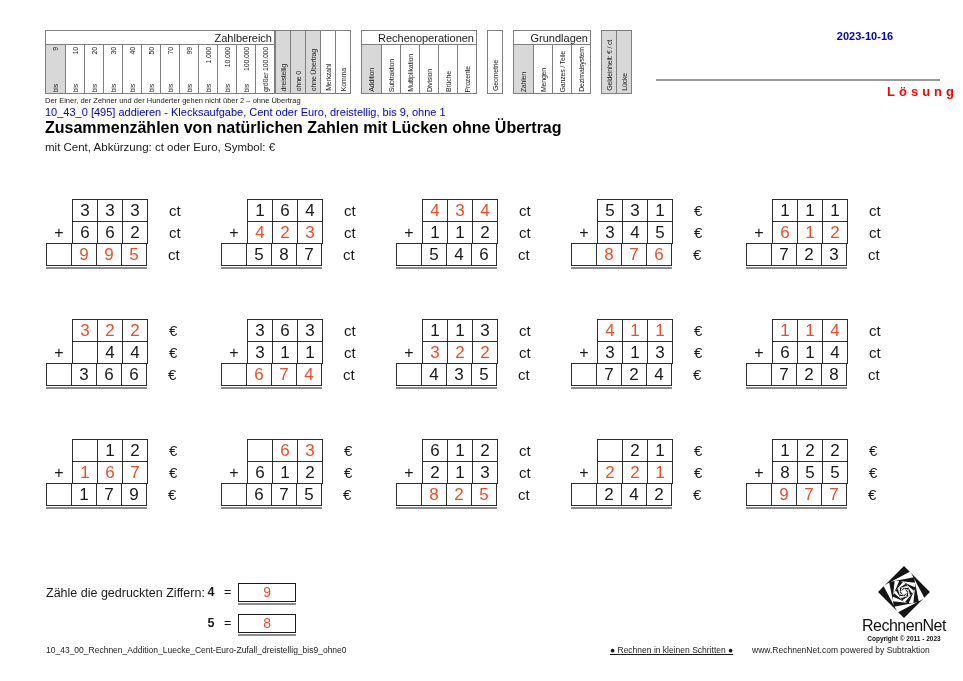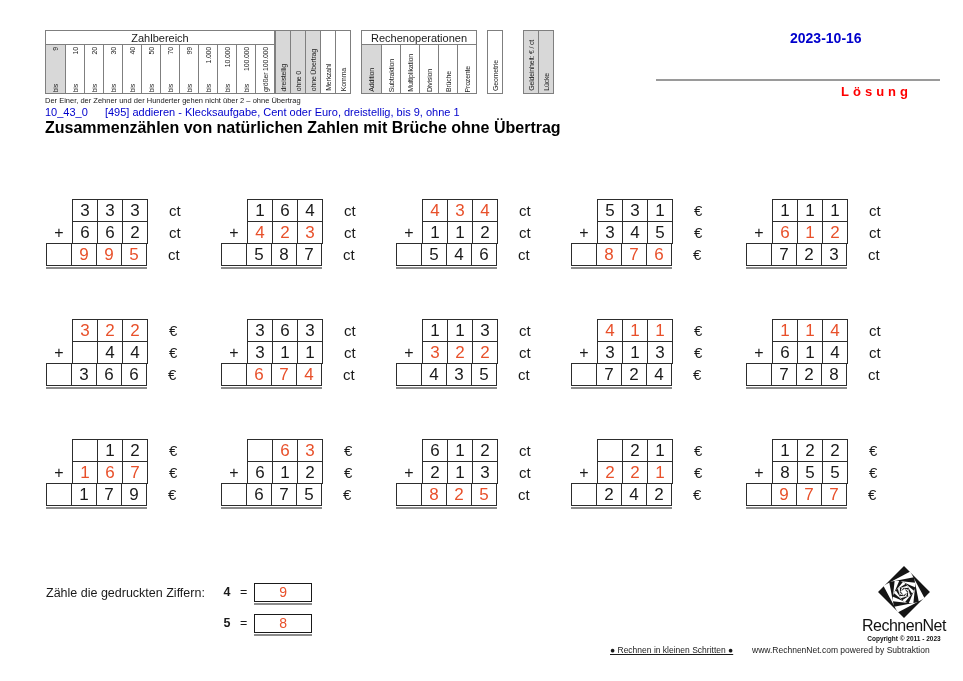--- a/index.html
+++ b/index.html
@@ -4,59 +4,59 @@
 <style>
   * { margin:0; padding:0; box-sizing:border-box; }
   html,body { background:#fff; }
   body { font-family:"Liberation Sans", sans-serif; color:#1a1a1a; }
   .page { position:relative; width:963px; height:681px; background:#fff; overflow:hidden; }
 
   
   .header-tables { position:absolute; left:45px; top:30px; display:flex; align-items:flex-start; }
   .hgap { width:10px; height:64px; }
   .hgroup { border:1px solid #7f7f7f; height:64px; background:#fff; }
-  .hgroup-title { height:14px; line-height:14px; text-align:center; font-size:11px; border-bottom:1px solid #7f7f7f; padding:0 2px; white-space:nowrap; }
+  .hgroup-title { height:14px; line-height:14px; text-align:right; font-size:11px; border-bottom:1px solid #7f7f7f; padding:0 2px; white-space:nowrap; }
   .hcols { display:flex; height:48px; }
   .hcol { width:19px; height:48px; border-left:1px solid #7f7f7f; display:flex; flex-direction:column; align-items:center; padding:2px 0 1px 0; }
   .hcol:first-child { border-left:none; }
   .hcol.two { justify-content:space-between; }
   .hcol.single { justify-content:flex-end; }
   .hcell { width:16px; height:64px; border:1px solid #7f7f7f; display:flex; flex-direction:column; align-items:center; justify-content:flex-end; padding-bottom:2px; background:#fff; }
   .hcell + .hcell { margin-left:-1px; }
   .gray { background:#d8d8d8; }
   .vtext { writing-mode:vertical-rl; transform:rotate(180deg); font-size:7px; letter-spacing:-0.2px; white-space:nowrap; color:#1a1a1a; }
 
   
-  .date { position:absolute; top:30px; left:790px; width:150px; text-align:left; font-size:14px; font-weight:bold; color:#0000cc; }
+  .date { position:absolute; top:30px; left:790px; width:150px; text-align:center; font-size:11px; font-weight:bold; color:#0000cc; }
   .hrule { position:absolute; top:79px; left:656px; width:284px; border-top:2px solid #9a9a9a; }
-  .solution { position:absolute; top:84px; left:662px; width:250px; text-align:right; font-size:13px; font-weight:bold; letter-spacing:4px; color:#fe0000; }
+  .solution { position:absolute; top:84px; left:708px; width:250px; text-align:right; font-size:13px; font-weight:bold; letter-spacing:4px; color:#fe0000; }
 
   
   .note { position:absolute; top:96px; left:45px; font-size:7.5px; color:#1a1a1a; }
   .codeline { position:absolute; top:106px; left:45px; font-size:11px; color:#0000cc; white-space:nowrap; }
-  .codeline .cid { margin-right:14px; }
+  .codeline .cid { }
   .codeline .cref { }
   .title { position:absolute; top:119px; left:45px; font-size:16px; font-weight:bold; color:#000; white-space:nowrap; }
   .subtitle { position:absolute; top:141px; left:45px; font-size:11.5px; color:#1a1a1a; }
 
   
   .problems { position:absolute; left:46px; top:199px; display:grid; grid-template-columns:repeat(5,175px); grid-auto-rows:120px; }
   .prow { display:flex; height:23px; }
   .prow + .prow { margin-top:-1px; }
   .pslot { width:26px; font-size:16px; line-height:23px; text-align:center; color:#1a1a1a; }
   .dcell { width:26px; height:23px; border:1px solid #2d2d2d; margin-left:-1px; font-size:17px; line-height:21px; text-align:center; background:#fff; color:#1a1a1a; }
   .prow .pslot + .dcell { margin-left:0; }
   .prow .dcell:first-child { margin-left:0; }
   .dcell.red { color:#e8502a; }
   .unit { margin-left:21px; font-size:15px; line-height:23px; color:#1a1a1a; }
   .sumline { width:101px; height:2px; border-top:1px solid #8c8c8c; border-bottom:1px solid #8c8c8c; margin-top:1px; }
 
   
   .count { position:absolute; left:46px; top:583px; display:flex; align-items:flex-start; font-size:12.5px; }
-  .clabel { margin-right:16px; line-height:21px; }
+  .clabel { margin-right:0; line-height:21px; }
   .crows { display:flex; flex-direction:column; gap:9px; }
   .crow { display:flex; align-items:flex-start; }
   .cdigit { font-weight:bold; width:12px; text-align:center; line-height:19px; }
   .ceq { margin:0 7px; line-height:19px; }
   .cbox { width:58px; height:19px; border:1px solid #1a1a1a; text-align:center; font-size:14px; line-height:17px; color:#e8502a; background:#fff; }
   .cboxwrap .sumline { width:58px; }
 
   
   .fn { position:absolute; top:645px; font-size:8.5px; color:#1a1a1a; white-space:nowrap; }
   .foot-file { left:46px; }
@@ -164,40 +164,58 @@
           <div class="hcol single">
             <span class="vtext">Prozente</span>
           </div>
         </div>
       </div>
       <div class="hgap"></div>
       <div class="hcell">
         <span class="vtext">Geometrie</span>
       </div>
       <div class="hgap"></div>
+      <div class="hgroup">
+        <div class="hgroup-title">Grundlagen</div>
+        <div class="hcols">
+          <div class="hcol gray single">
+            <span class="vtext">Zahlen</span>
+          </div>
+          <div class="hcol single">
+            <span class="vtext">Mengen</span>
+          </div>
+          <div class="hcol single">
+            <span class="vtext">Ganzes / Teile</span>
+          </div>
+          <div class="hcol single">
+            <span class="vtext">Dezimalsystem</span>
+          </div>
+        </div>
+      </div>
       <div class="hgap"></div>
       <div class="hcell gray">
         <span class="vtext">Geldeinheit: € / ct</span>
       </div>
       <div class="hcell gray">
         <span class="vtext">Lücke</span>
       </div>
     </div>
 
   <div class="date">2023-10-16</div>
   <div class="hrule"></div>
   <div class="solution">Lösung</div>
 
   <div class="note">Der Einer, der Zehner und der Hunderter gehen nicht über 2 – ohne Übertrag</div>
   <div class="codeline">
     <span class="cid">10_43_0</span>
     <span class="cref">[495]</span>
     <span class="cdesc">addieren - Klecksaufgabe, Cent oder Euro, dreistellig, bis 9, ohne 1</span>
   </div>
-  <h1 class="title">Zusammenzählen von natürlichen Zahlen mit Brüche ohne Übertrag</h1>
+  <h1 class="title">Zusammenzählen von natürlichen Zahlen mit Lücken ohne Übertrag</h1>
+  <div class="subtitle">mit Cent, Abkürzung: ct oder Euro, Symbol: €</div>
 
   <div class="problems">
       <div class="problem">
         <div class="prow">
           <div class="pslot"></div>
           <div class="dcell">3</div>
           <div class="dcell">3</div>
           <div class="dcell">3</div>
           <span class="unit">ct</span>
         </div>
@@ -570,20 +588,21 @@
           <span class="cdigit">5</span>
           <span class="ceq">=</span>
           <div class="cboxwrap">
             <div class="cbox">8</div>
             <div class="sumline"></div>
           </div>
         </div>
       </div>
   </div>
 
+  <div class="fn foot-file">10_43_00_Rechnen_Addition_Luecke_Cent-Euro-Zufall_dreistellig_bis9_ohne0</div>
   <div class="fn foot-motto">● Rechnen in kleinen Schritten ●</div>
   <div class="fn foot-site">www.RechnenNet.com powered by Subtraktion</div>
 
   <div class="logo">
     <svg width="54" height="54" viewBox="0 0 100 100">
       <g id="pinwheel" transform="translate(50,50)">
           <rect x="-34" y="-34" width="68" height="68" transform="rotate(45)" fill="#141414"></rect>
           <rect x="-28.22" y="-28.22" width="56.44" height="56.44" transform="rotate(62)" fill="#ffffff"></rect>
           <rect x="-23.4226" y="-23.4226" width="46.8452" height="46.8452" transform="rotate(79)" fill="#141414"></rect>
           <rect x="-19.440758" y="-19.440758" width="38.881516" height="38.881516" transform="rotate(96)" fill="#ffffff"></rect>

